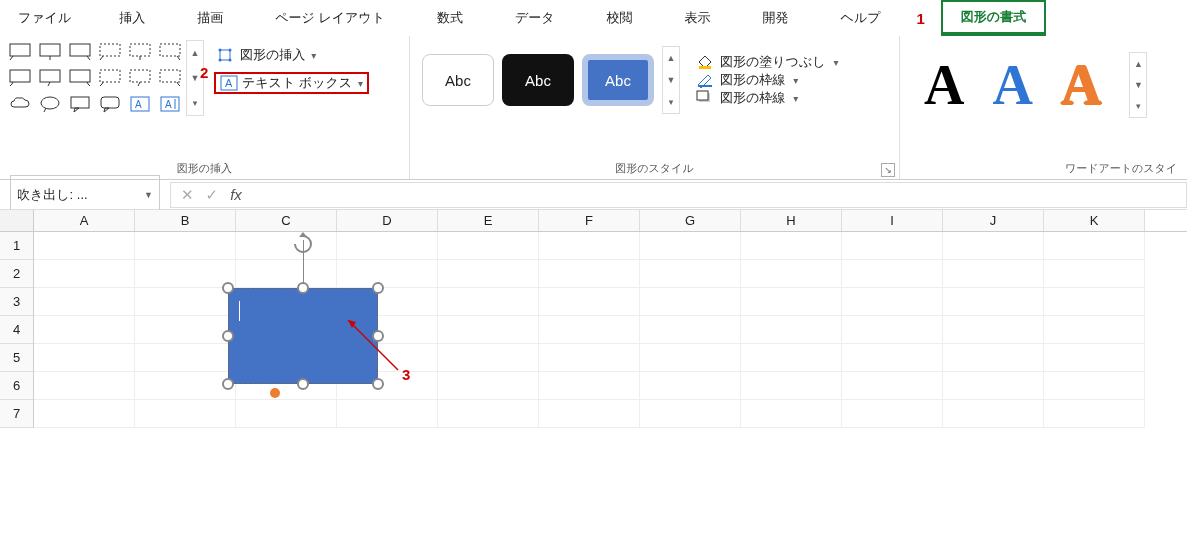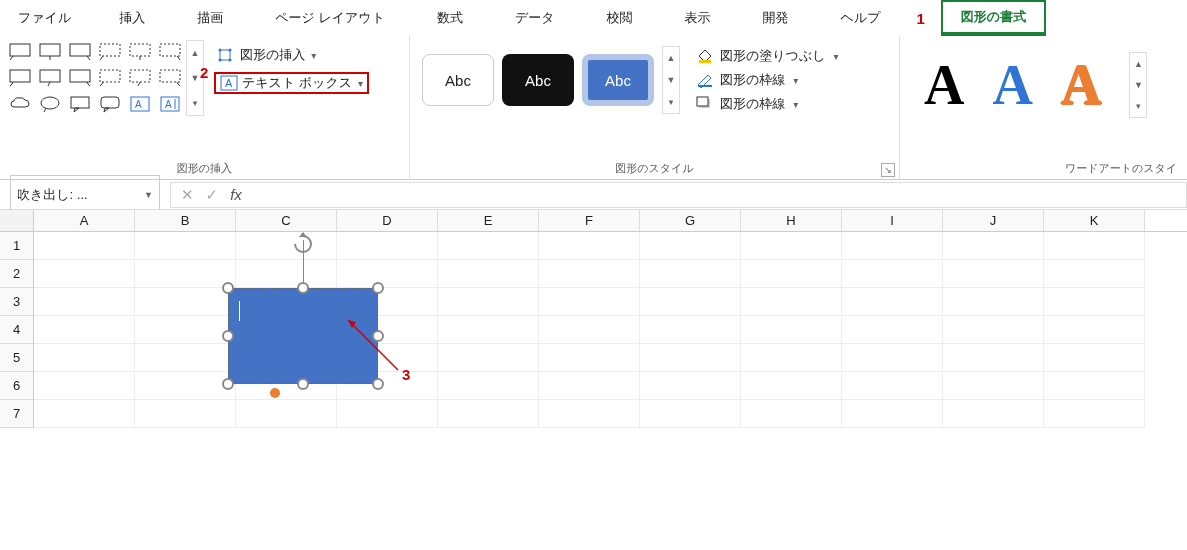--- a/index.html
+++ b/index.html
@@ -25,21 +25,21 @@
 
 .insert-cmds { display:flex; flex-direction:column; gap:6px; margin-left:10px; justify-content:flex-start; padding-top:4px; }
 .insert-cmds .cmd { display:flex; align-items:center; gap:4px; height:22px; cursor:pointer; padding:0 4px; }
 .red-box { border:2px solid #d00000; }
 
 .style-row { display:flex; align-items:center; gap:8px; padding:6px; }
 .style-box { width:72px; height:52px; border-radius:8px; display:flex; align-items:center; justify-content:center; font-size:15px; cursor:pointer; }
 .style-box.s1 { background:#fff; color:#222; border:1px solid #ccc; }
 .style-box.s2 { background:#111; color:#fff; }
 .style-box.s3 { background:#4472c4; color:#fff; border:6px solid #b4c6e7; }
-.fill-cmds { display:flex; flex-direction:column; gap:6px; margin-left:8px; }
+.fill-cmds { display:flex; flex-direction:column; margin-left:8px; }
 .fill-cmds .cmd { display:flex; align-items:center; gap:6px; cursor:pointer; }
 
 .wa-row { display:flex; gap:28px; align-items:center; padding:12px 18px; }
 .wa-char { font-size:56px; font-family:"Times New Roman",serif; font-weight:bold; cursor:pointer; }
 .wa1 { color:#000; }
 .wa2 { color:#2e75d6; }
 .wa3 { color:#ed7d31; text-shadow:1px 0 #ed7d31,-1px 0 #ed7d31,0 1px #ed7d31,0 -1px #ed7d31; }
 
 .namebar { display:flex; height:30px; align-items:center; border-bottom:1px solid #ddd; background:#fff; }
 .namebox { width:150px; height:40px; border:1px solid #ccc; margin:2px 10px; display:flex; align-items:center; padding:0 6px; justify-content:space-between; }

